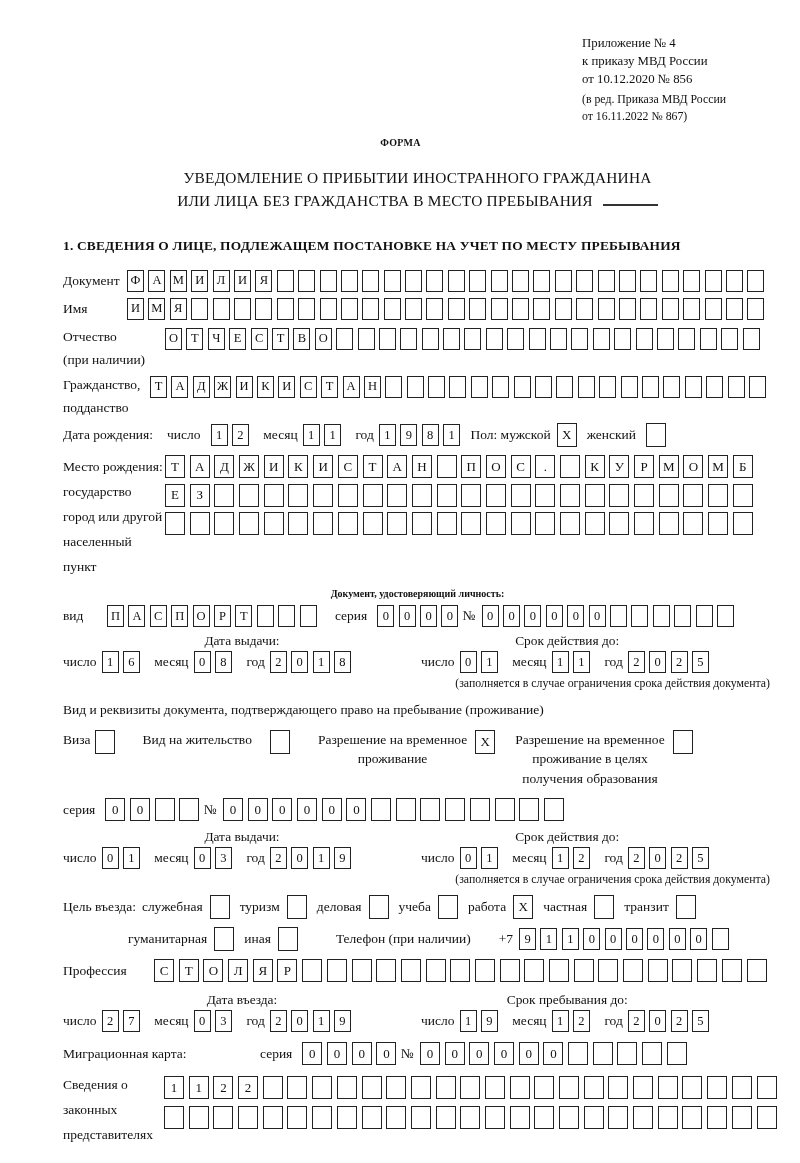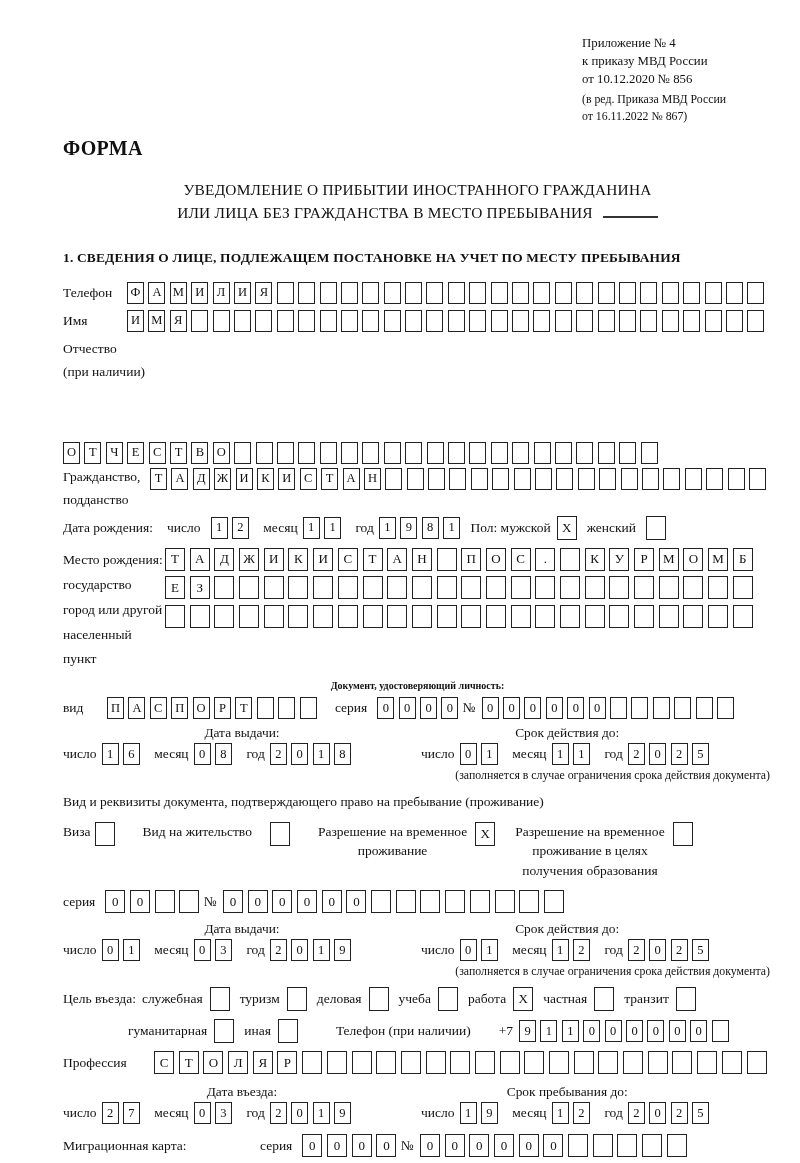--- a/index.html
+++ b/index.html
@@ -5,21 +5,21 @@
   html,body{margin:0;padding:0;background:#ffffff;}
   body{
     width:800px;min-height:1163px;
     font-family:"Liberation Serif","DejaVu Serif",serif;
     color:#111;box-sizing:border-box;
     padding:34px 28px 20px 63px;
     font-size:13.5px;
   }
   .annex{margin-left:auto;width:190px;line-height:1.42;font-size:12.8px;}
   .annex .ed{font-size:11.8px;margin-top:3px;line-height:1.4;}
-  .forma{text-align:left;font-weight:bold;font-size:20px;margin:12px 34px 0 0;letter-spacing:.3px;}
+  .forma{text-align:center;font-weight:bold;font-size:10px;margin:12px 34px 0 0;letter-spacing:.3px;}
   .title{ text-align:center;font-weight:normal;font-size:15.4px;line-height:1.5;margin-top:18px;letter-spacing:.2px;}
   .blankline{display:inline-block;width:55px;border-bottom:2px solid #333;margin-left:10px;}
   .sect{font-weight:bold;font-size:13.4px;margin-top:26px;letter-spacing:.2px;}
 
   .form{margin-top:16px;}
   .row{display:flex;align-items:center;margin-bottom:6px;}
   .row.top{align-items:flex-start;}
   .lblw{flex:0 0 64px;}
   .cells{display:inline-flex;flex-wrap:nowrap;}
   .cell{
@@ -73,21 +73,21 @@
 <div class="title">
   <div>УВЕДОМЛЕНИЕ О ПРИБЫТИИ ИНОСТРАННОГО ГРАЖДАНИНА</div>
   <div><span>ИЛИ ЛИЦА БЕЗ ГРАЖДАНСТВА В МЕСТО ПРЕБЫВАНИЯ</span><span class="blankline"></span></div>
 </div>
 
 <div class="sect">1. СВЕДЕНИЯ О ЛИЦЕ, ПОДЛЕЖАЩЕМ ПОСТАНОВКЕ НА УЧЕТ ПО МЕСТУ ПРЕБЫВАНИЯ</div>
 
 <div class="form">
 
   <div class="row">
-    <span class="lblw">Телефон</span>
+    <span class="lblw">Документ</span>
     <span class="cells">
         <span class="cell">Ф</span>
         <span class="cell">А</span>
         <span class="cell">М</span>
         <span class="cell">И</span>
         <span class="cell">Л</span>
         <span class="cell">И</span>
         <span class="cell">Я</span>
         <span class="cell"></span>
         <span class="cell"></span>
@@ -144,21 +144,21 @@
         <span class="cell"></span>
         <span class="cell"></span>
         <span class="cell"></span>
         <span class="cell"></span>
         <span class="cell"></span>
         <span class="cell"></span>
         <span class="cell"></span>
       </span>
   </div>
 
-  <div class="row top" style="margin-bottom:2px;flex-direction:column;">
+  <div class="row top" style="margin-bottom:2px;">
     <span class="stack" style="flex:0 0 102px;">
       <span>Отчество</span><br>
       <span>(при наличии)</span>
     </span>
     <span class="cells" style="margin-top:2px;">
         <span class="cell">О</span>
         <span class="cell">Т</span>
         <span class="cell">Ч</span>
         <span class="cell">Е</span>
         <span class="cell">С</span>

